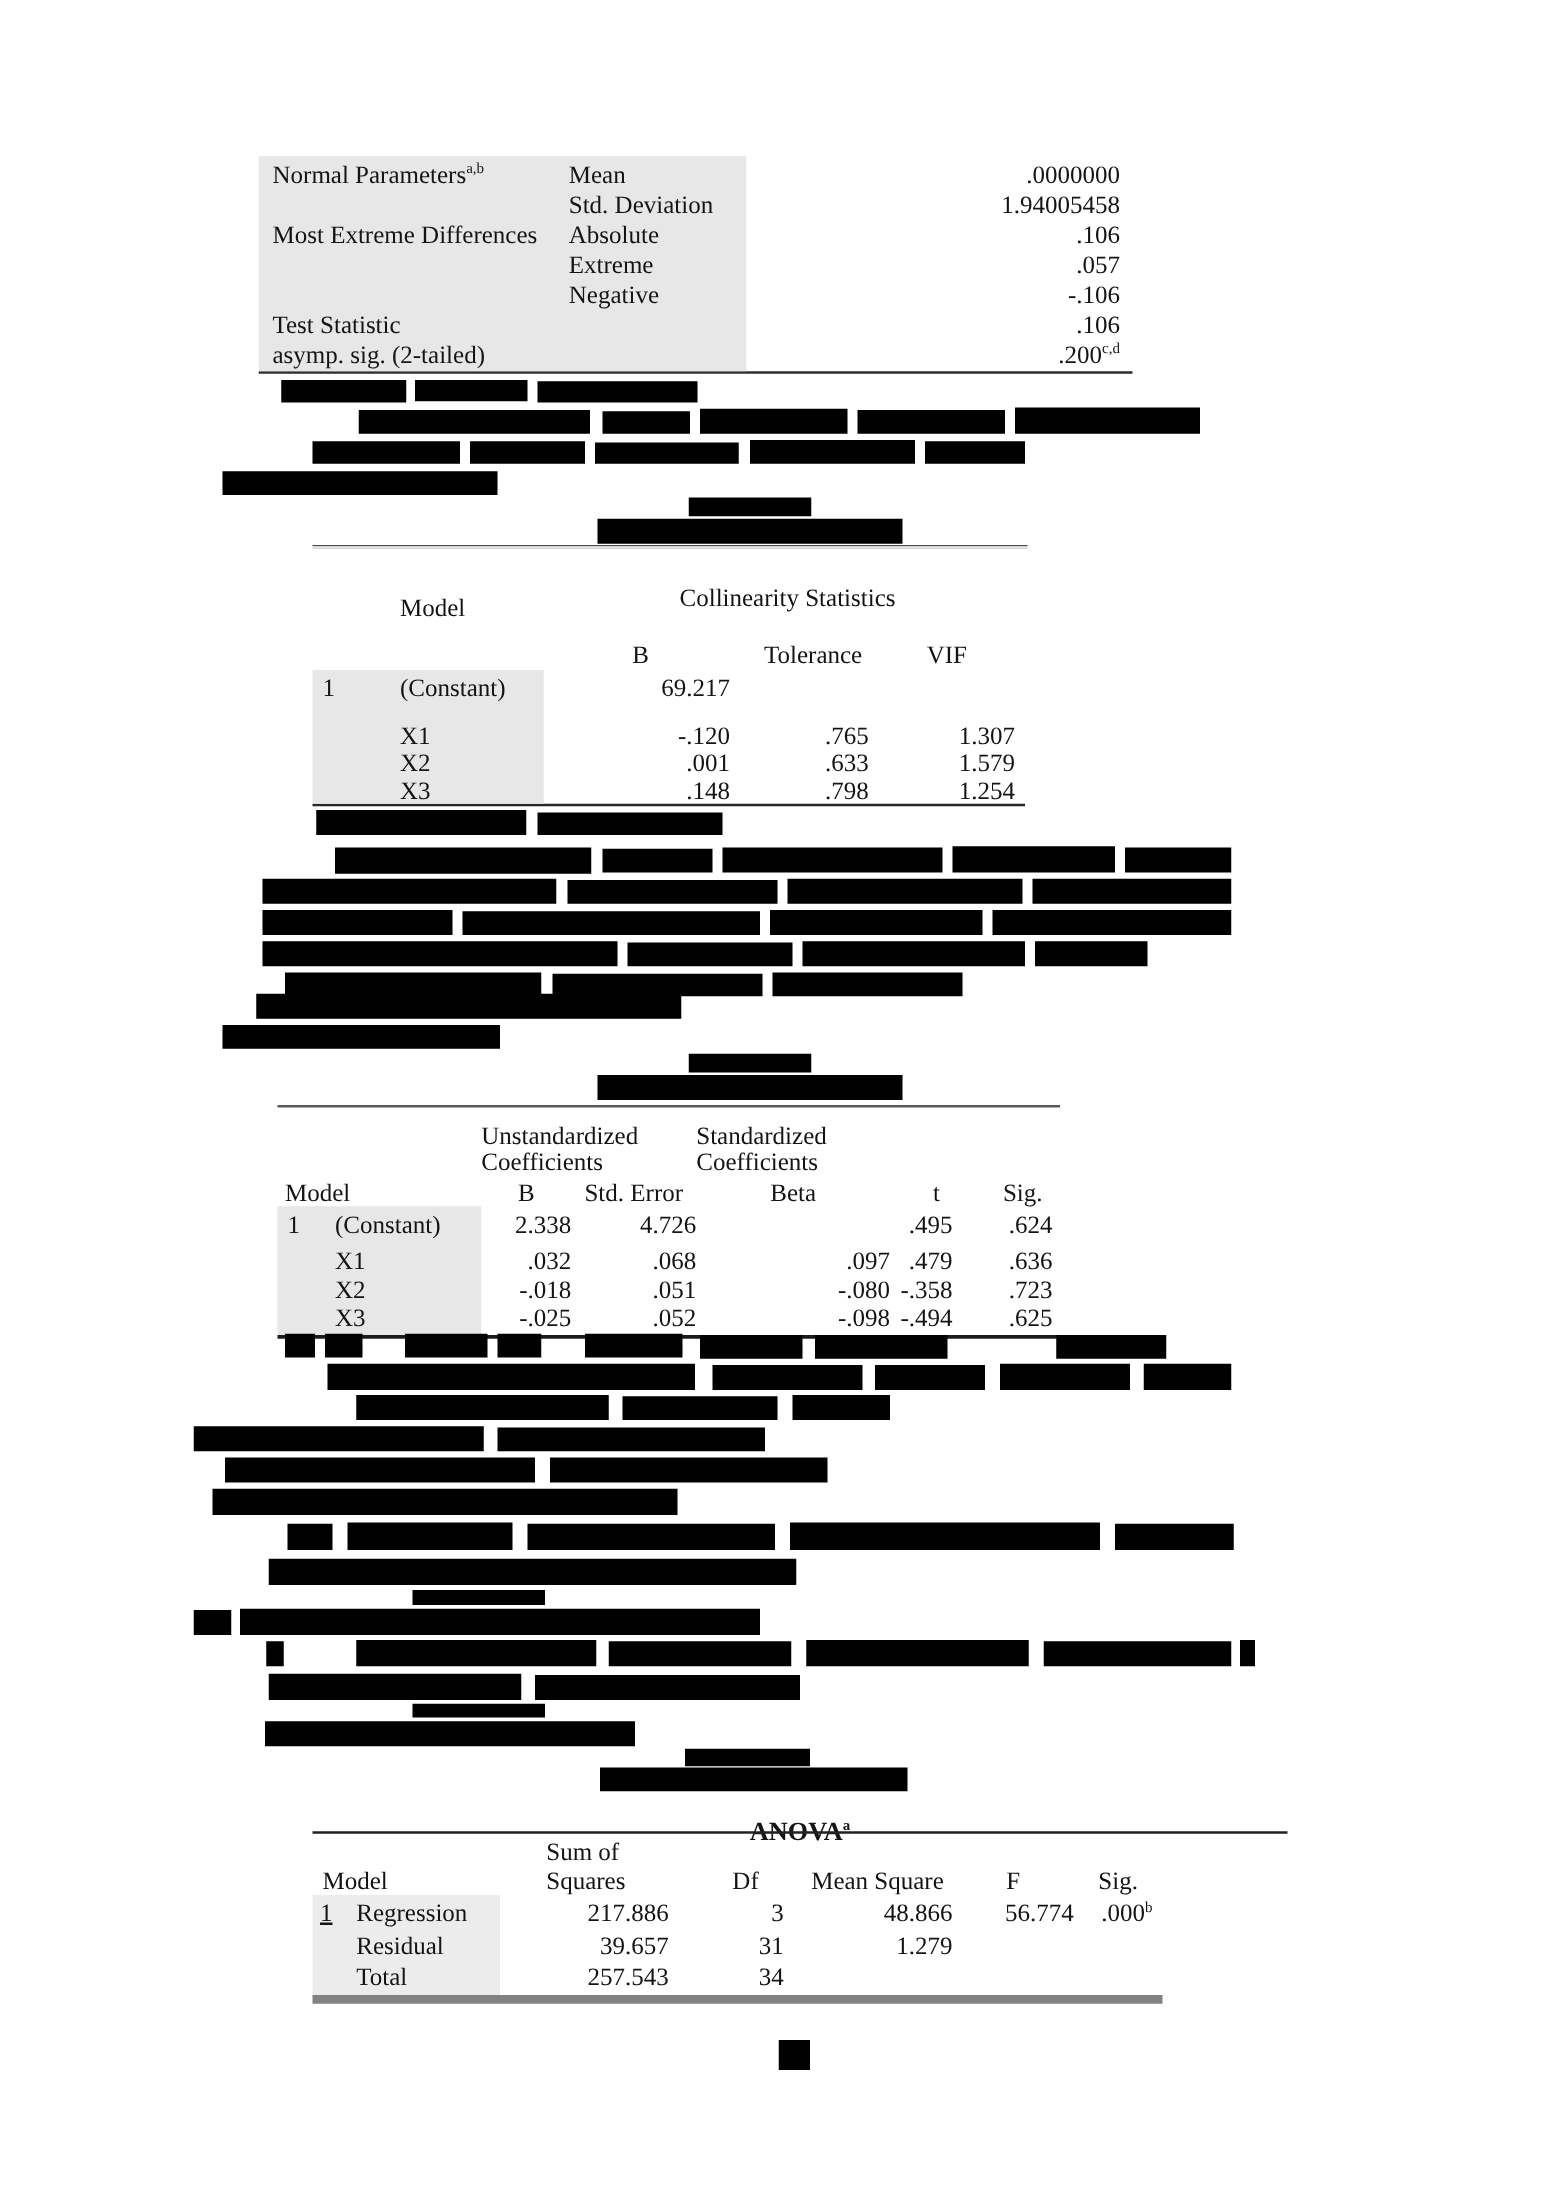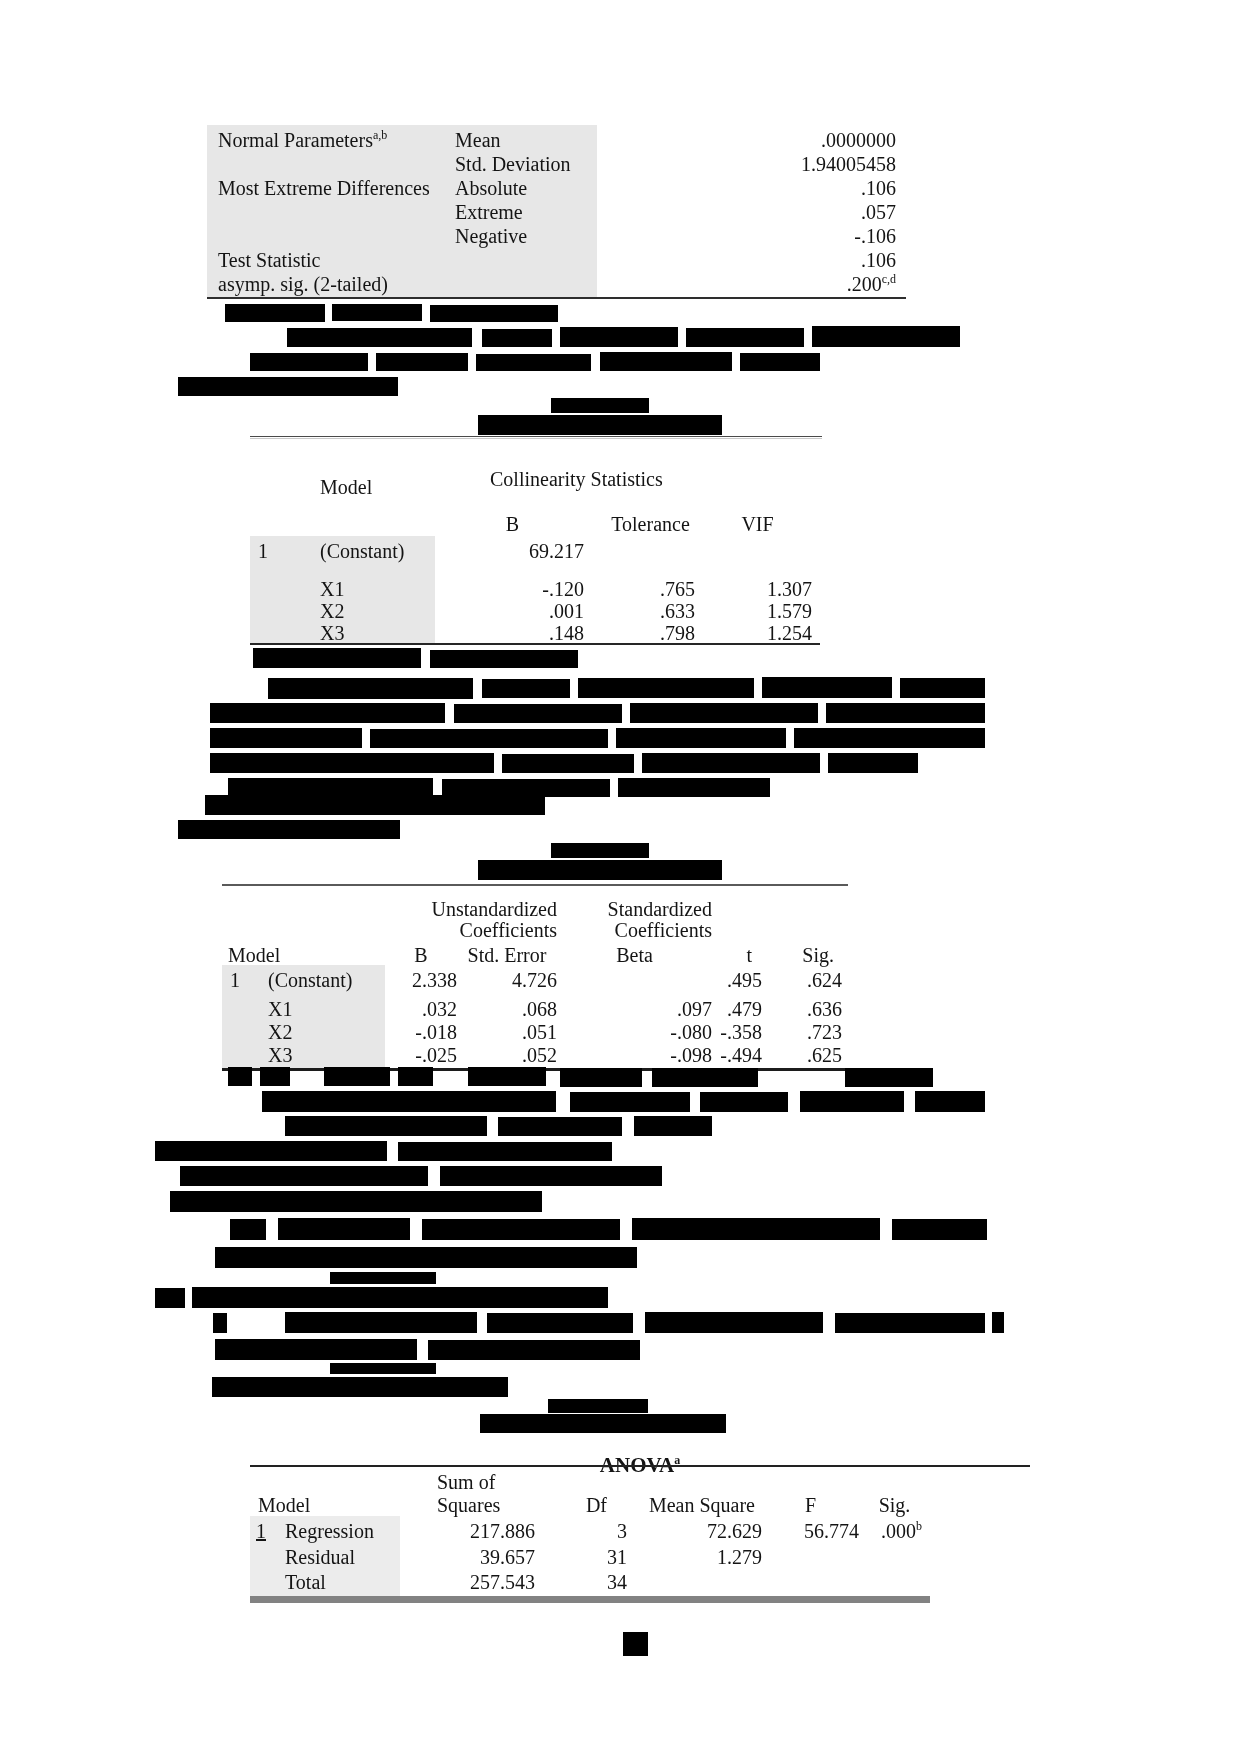--- a/index.html
+++ b/index.html
@@ -30,21 +30,21 @@
   .colin-row .vv{text-align:right;padding-right:8px;}
   .colin-row.first{margin-bottom:16px;}
   .colin-head{display:grid;grid-template-columns:30px 155px 155px 105px 125px;position:absolute;left:0;top:68px;width:100%;line-height:22px;}
   .colin-head .hb{text-align:center;}
   .colin-head .ht{text-align:center;padding-left:16px;}
   .colin-head .hv{text-align:center;}
 
   
   .coef{position:absolute;left:222px;top:884px;width:626px;height:182px;border-top:2px solid #5a5a5a;border-bottom:3px solid #1c1c1c;}
   .coef-bg{position:absolute;left:0;top:79px;width:163px;height:103px;background:#e7e7e7;}
-  .coef-g{position:absolute;text-align:right;line-height:21px;font-family:Liberation Serif, serif;}
+  .coef-g{position:absolute;text-align:left;line-height:21px;font-family:Liberation Serif, serif;}
   .coef-head{position:absolute;left:0;top:58px;width:100%;display:grid;grid-template-columns:46px 117px 72px 100px 155px 50px 80px;line-height:22px;}
   .coef-head .hb{text-align:center;}
   .coef-head .hse{text-align:center;}
   .coef-head .hbeta{text-align:center;}
   .coef-head .ht{text-align:right;padding-right:10px;}
   .coef-head .hsig{text-align:right;padding-right:8px;}
   .coef-rows{position:absolute;left:0;top:82px;width:100%;}
   .coef-row{display:grid;grid-template-columns:46px 117px 72px 100px 155px 50px 80px;line-height:23px;}
   .coef-row.first{line-height:24px;margin-bottom:6px;}
   .coef-row .num{padding-left:8px;}
@@ -118,21 +118,21 @@
         <span class="c2"></span>
         <span class="cv"><span>.200</span><sup>c,d</sup></span>
       </div>
     </div>
   </div>
 
   <div class="rule-col"></div>
 
   <div class="colin">
     <span class="abs hd-label" style="left:70px;top:31px;">Model</span>
-    <span class="abs hd-label" style="left:240px;top:23px;width:280px;">Collinearity Statistics</span>
+    <span class="abs hd-label" style="left:240px;top:23px;width:280px;text-align:center;">Collinearity Statistics</span>
     <div class="colin-head">
       <span></span>
         <span></span>
       <span class="hb">B</span>
       <span class="ht">Tolerance</span>
       <span class="hv">VIF</span>
     </div>
     <div class="colin-bg"></div>
     <div class="colin-rows">
       <div class="colin-row first">
@@ -238,21 +238,21 @@
       <span class="hf">F</span>
       <span class="hsig">Sig.</span>
     </div>
     <div class="anova-bg"></div>
     <div class="anova-rows">
       <div class="anova-row first">
         <span class="num u">1</span>
         <span class="nm">Regression</span>
         <span class="v">217.886</span>
         <span class="v">3</span>
-        <span class="v">72.629</span>
+        <span class="v">48.866</span>
         <span class="v">56.774</span>
         <span class="vsig"><span>.000</span><sup>b</sup></span>
       </div>
       <div class="anova-row">
         <span class="num"></span>
         <span class="nm">Residual</span>
         <span class="v">39.657</span>
         <span class="v">31</span>
         <span class="v">1.279</span>
         <span class="v"></span>

